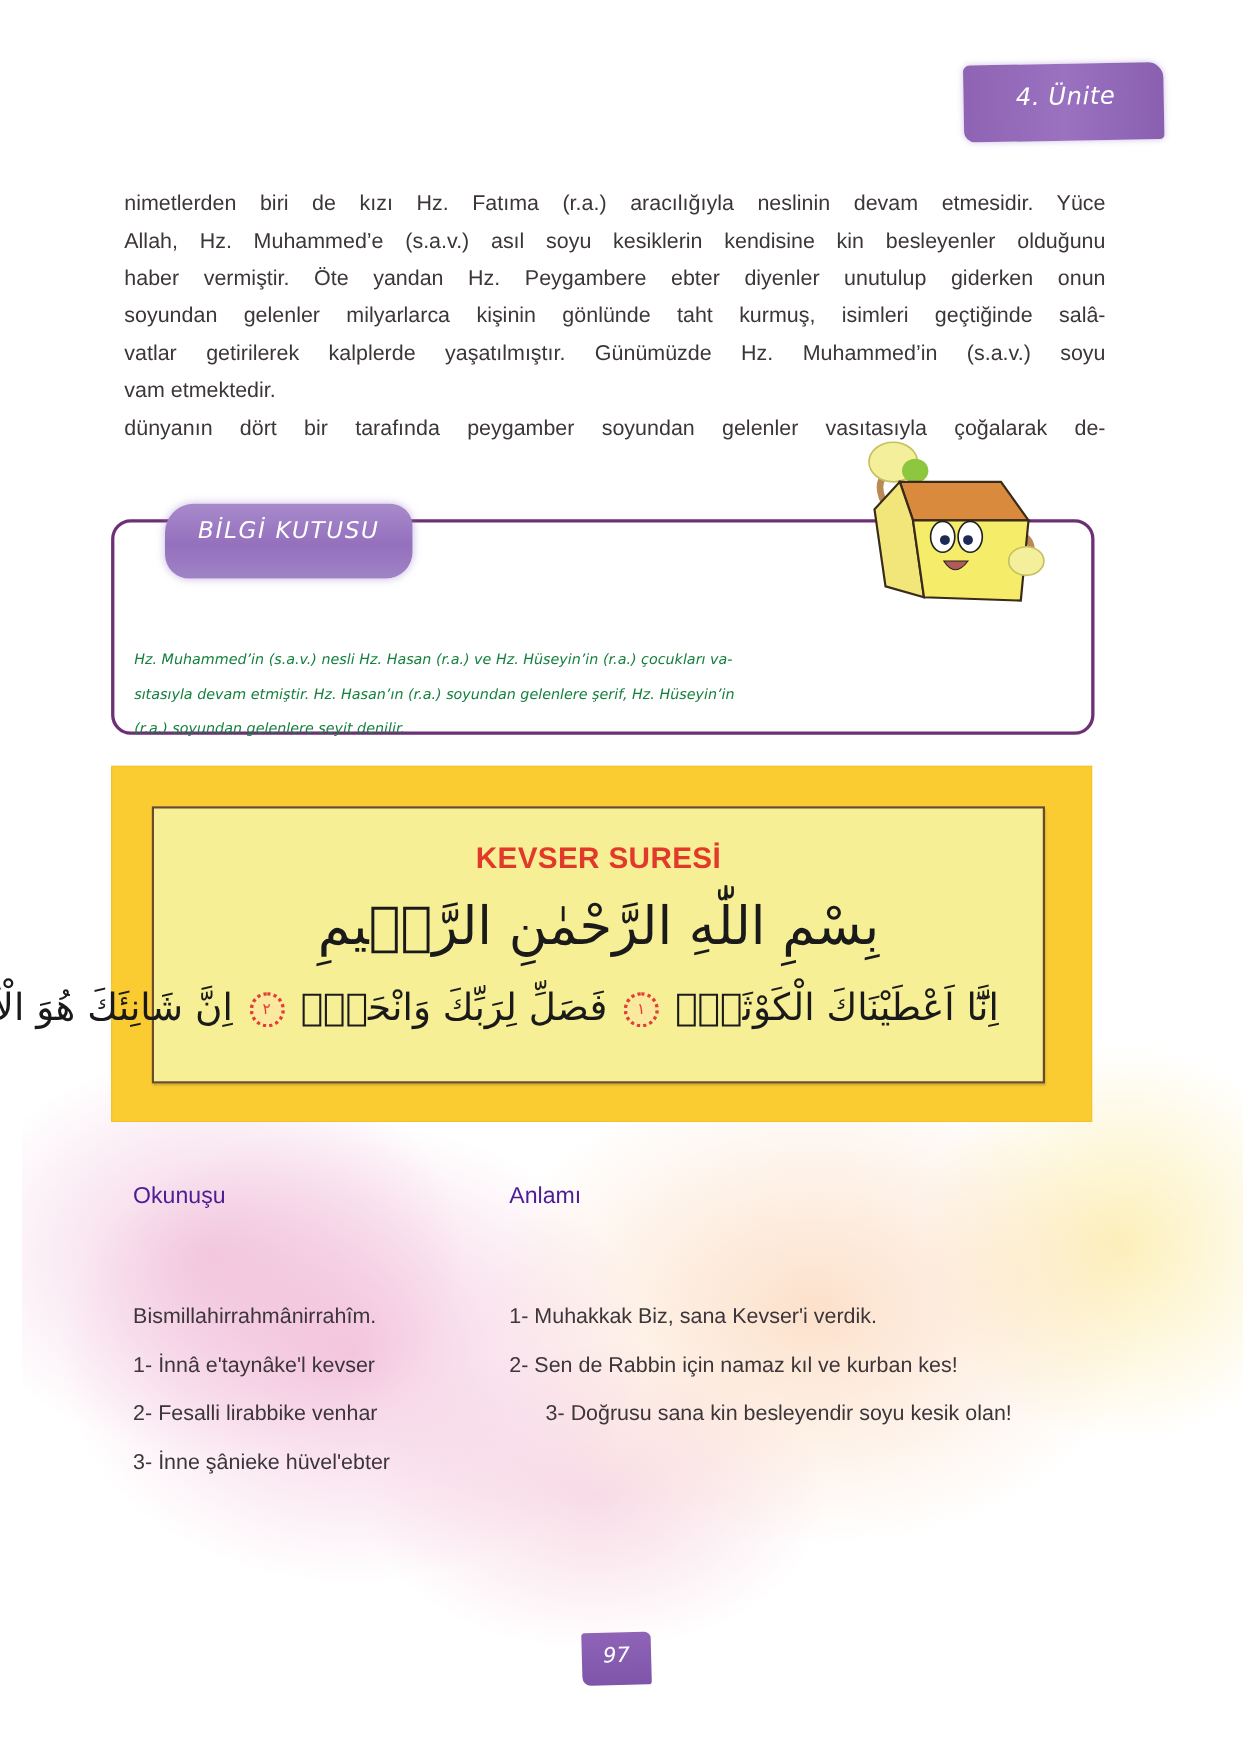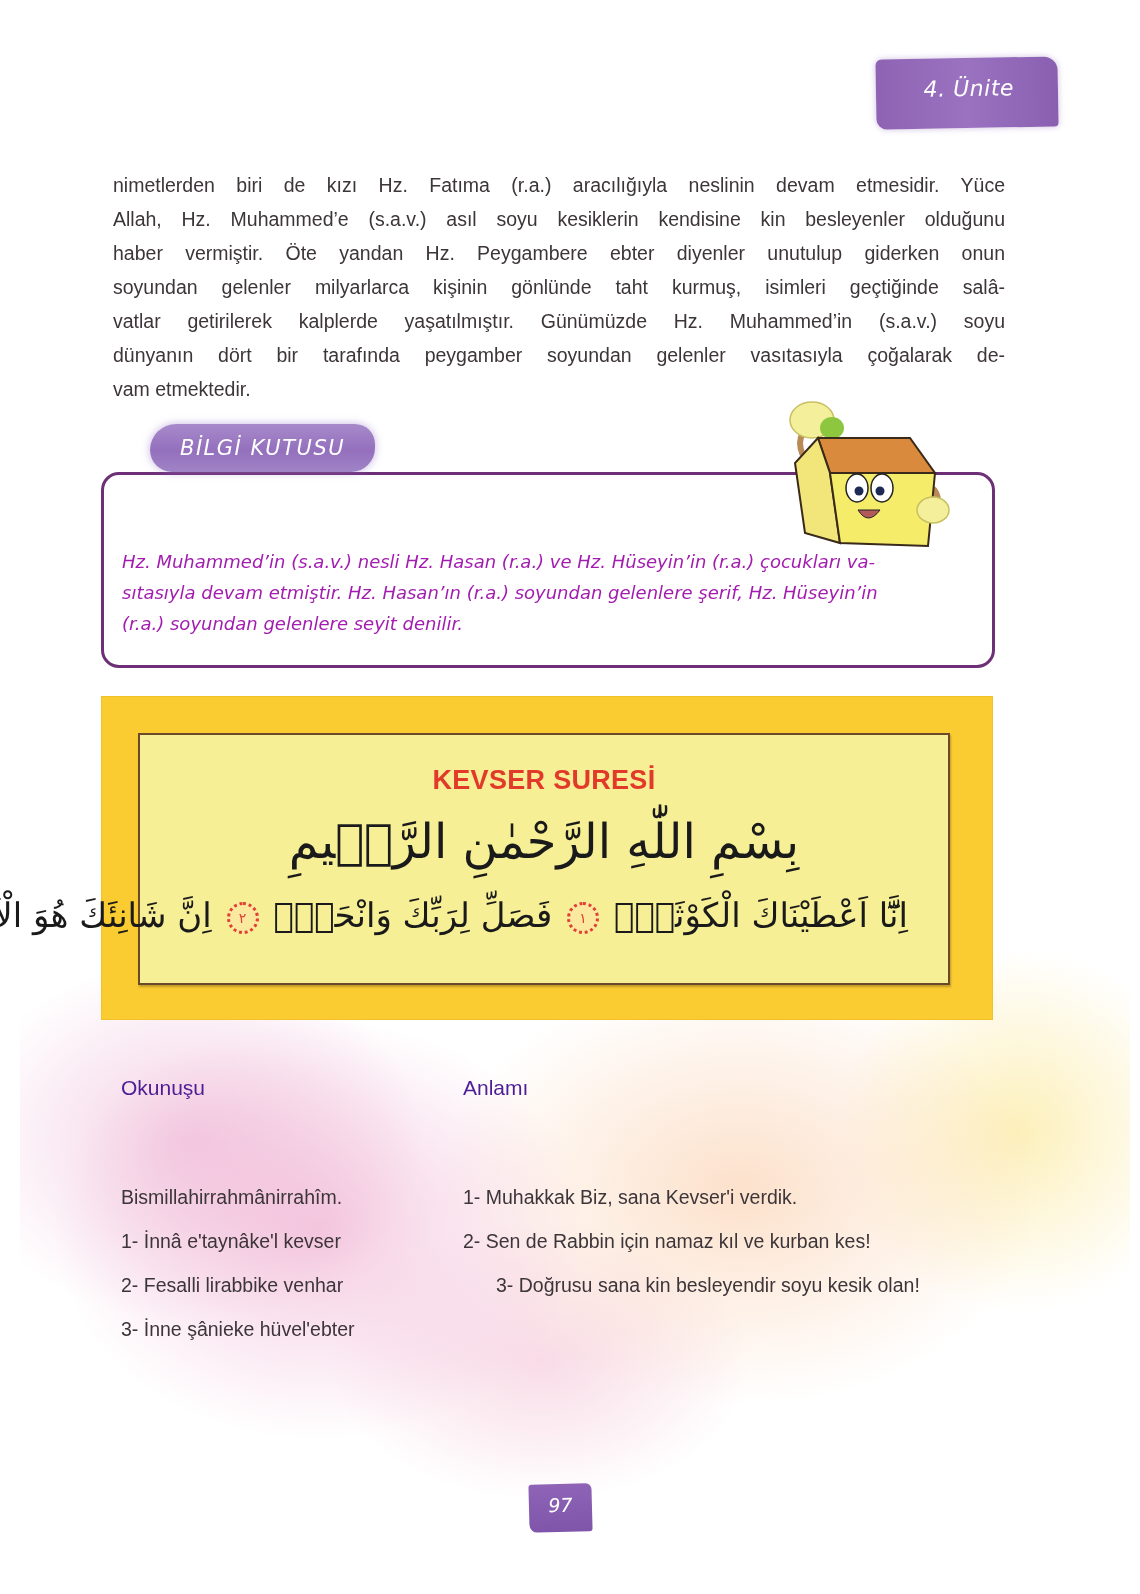--- a/index.html
+++ b/index.html
@@ -40,35 +40,35 @@
     }
     .body-text .line { display: block; text-align: justify; text-align-last: justify; white-space: nowrap; }
     .body-text .line.last { text-align-last: left; }
 
     .bilgi-box {
       position: absolute; left: 101px; top: 472px; width: 888px; height: 190px;
       border: 3px solid #6d2f76; border-radius: 18px;
       background: #ffffff;
     }
     .bilgi-label {
-      position: absolute; left: 150px; top: 424px; width: 225px; height: 48px;
+      position: absolute; left: 150px; top: 458px; width: 225px; height: 68px;
       background: linear-gradient(180deg, #a88acb, #9470bd 55%, #a083c6);
       border-radius: 26px 20px 24px 22px;
       box-shadow: 0 0 8px rgba(150,120,200,0.55);
       text-decoration: underline;
     }
     .bilgi-label span {
       position: absolute; left: 30px; top: 12px; color: #fff;
       font-style: italic; font-size: 21px; letter-spacing: 1.5px;
       font-family: "DejaVu Sans", sans-serif;
     }
     .bilgi-text {
-      position: absolute; left: 122px; top: 546px; width: 820px;
+      position: absolute; left: 122px; top: 585px; width: 820px;
       font-family: "DejaVu Sans", sans-serif; font-style: italic;
-      font-size: 18px; line-height: 31px; color: #a21caf;
+      font-size: 13px; line-height: 31px; color: #15803d;
     }
     .bilgi-text .line { display: block; white-space: nowrap; }
 
     .mascot { position: absolute; left: 770px; top: 398px; width: 190px; height: 150px; }
 
     .kevser-frame {
       position: absolute; left: 101px; top: 696px; width: 892px; height: 324px;
       background: #fbcc32;
       box-shadow: inset 0 0 0 1px #f4c02a;
     }
@@ -132,22 +132,22 @@
 <div class="unit-badge">
   <span>4. Ünite</span>
 </div>
 
 <div class="body-text">
   <span class="line">nimetlerden biri de kızı Hz. Fatıma (r.a.) aracılığıyla neslinin devam etmesidir. Yüce</span>
   <span class="line">Allah, Hz. Muhammed’e (s.a.v.) asıl soyu kesiklerin kendisine kin besleyenler olduğunu</span>
   <span class="line">haber vermiştir. Öte yandan Hz. Peygambere ebter diyenler unutulup giderken onun</span>
   <span class="line">soyundan gelenler milyarlarca kişinin gönlünde taht kurmuş, isimleri geçtiğinde salâ-</span>
   <span class="line">vatlar getirilerek kalplerde yaşatılmıştır. Günümüzde Hz. Muhammed’in (s.a.v.) soyu</span>
+  <span class="line last">vam etmektedir.</span>
   <span class="line">dünyanın dört bir tarafında peygamber soyundan gelenler vasıtasıyla çoğalarak de-</span>
-  <span class="line last">vam etmektedir.</span>
 </div>
 
 <div class="bilgi-box"></div>
 <div class="bilgi-label">
   <span>BİLGİ KUTUSU</span>
 </div>
 
 <svg class="mascot" viewBox="0 0 190 150">
   <path d="M40 70 Q20 40 40 30" stroke="#b98a55" stroke-width="6" fill="none"></path>
   <path d="M150 85 Q175 90 165 115" stroke="#b98a55" stroke-width="6" fill="none"></path>

